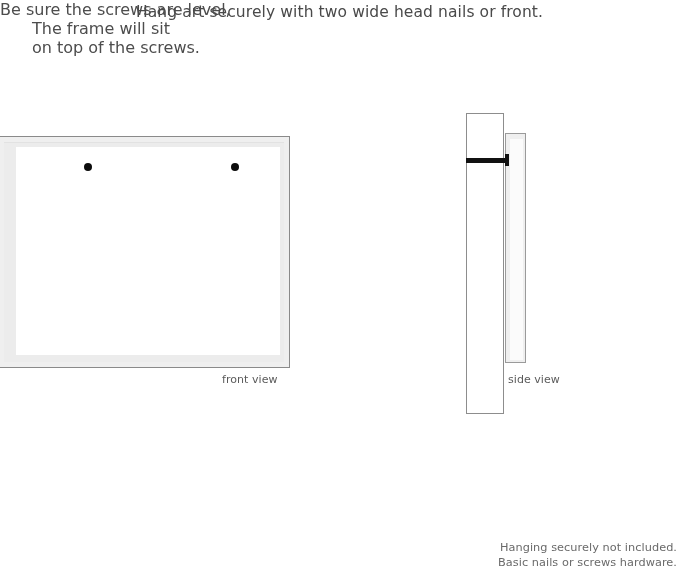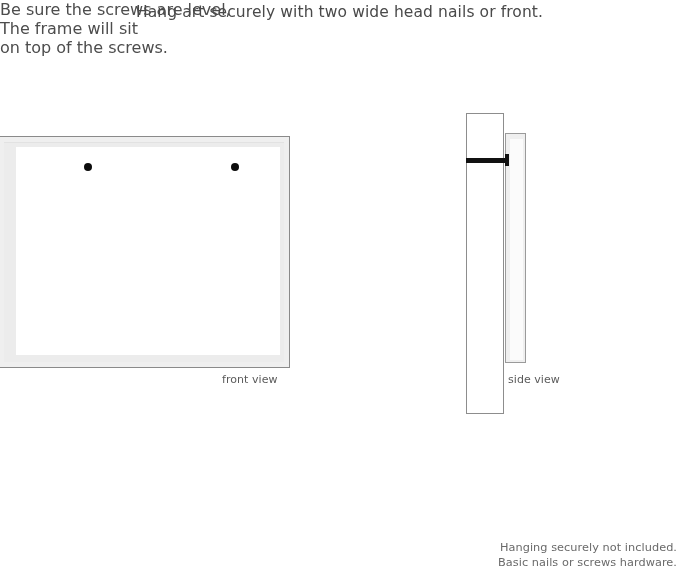--- a/index.html
+++ b/index.html
@@ -32,20 +32,21 @@
   }
   #caption-front {
     left: 4px;
     top: 60px;
     width: 282px;
   }
   #caption-side {
     left: 394px;
     top: 60px;
     width: 182px;
+    padding-left: 32px;
   }
   .caption-line { display: block; white-space: nowrap; }
 
   
   #front-view {
     position: absolute;
     left: -2px;
     top: 136px;
     width: 292px;
     height: 232px;

